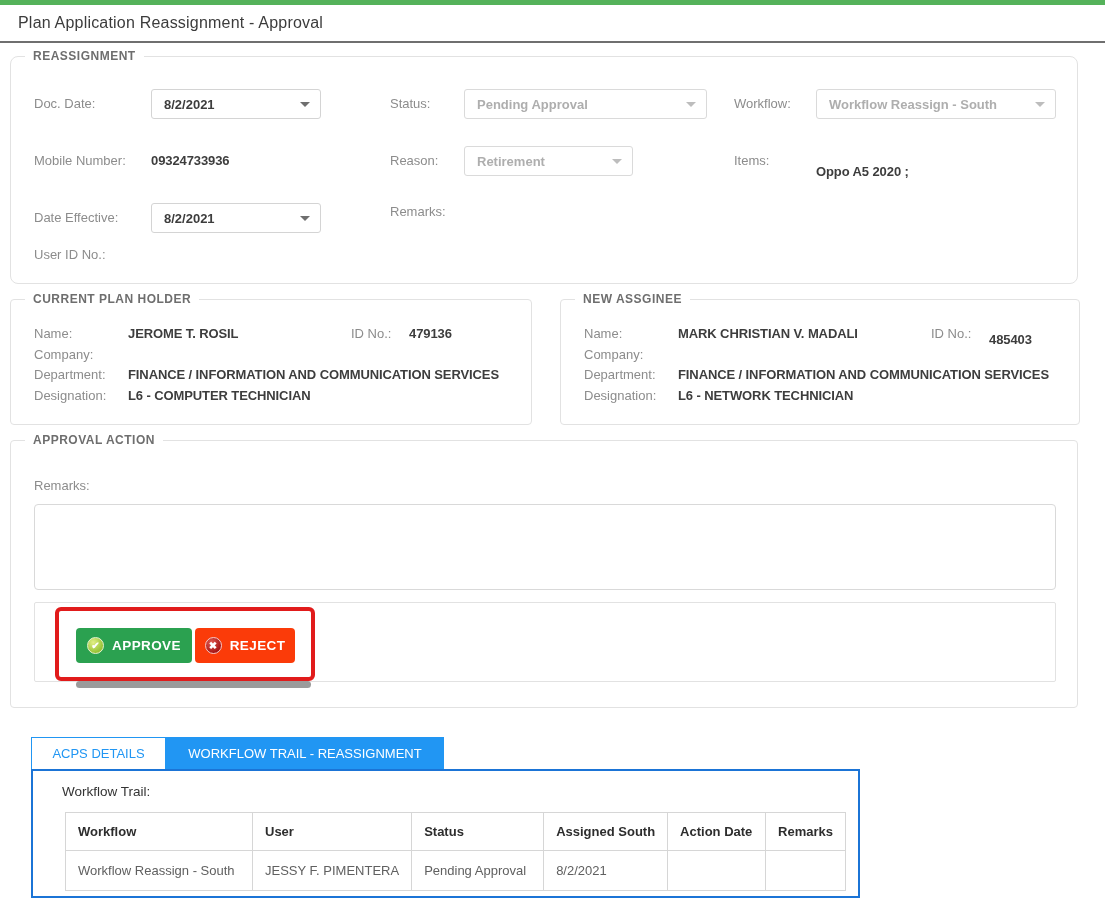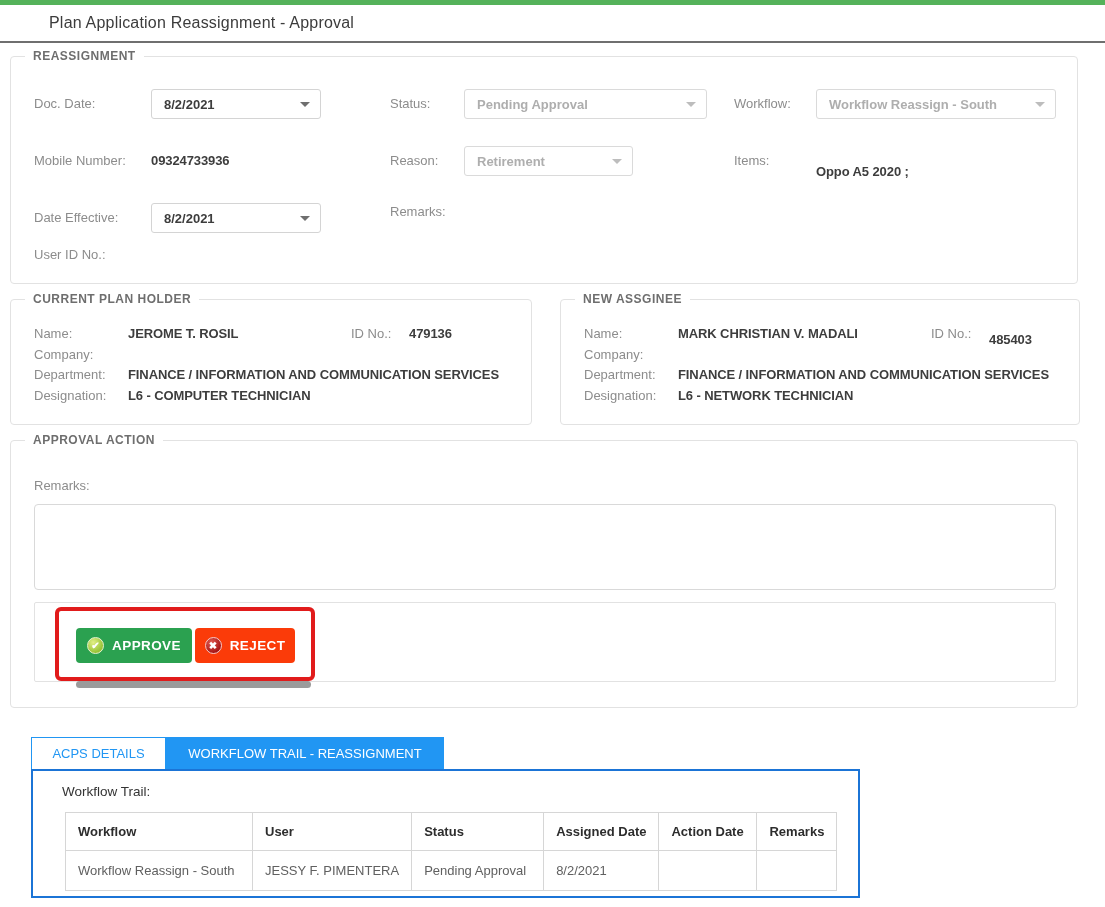--- a/index.html
+++ b/index.html
@@ -3,21 +3,21 @@
 <meta charset="utf-8">
 <style>
   * { margin:0; padding:0; box-sizing:border-box; }
   html,body { width:1105px; height:907px; background:#fff;
     font-family:"Liberation Sans","DejaVu Sans",sans-serif; }
   #page { position:relative; width:1105px; height:907px; overflow:hidden; background:#fff; }
 
   
   .green-bar { position:absolute; left:0; top:0; width:1105px; height:5px; background:#55b25a; }
   .title-bar { position:absolute; left:0; top:5px; width:1105px; height:38px;
-    border-bottom:2px solid #6f6f6f; display:flex; align-items:center;padding-left:31px; }
+    border-bottom:2px solid #6f6f6f; display:flex; align-items:center; }
   .title-bar h1 { font-size:16px; font-weight:400; color:#3c3c3c; padding-left:18px; letter-spacing:.2px; }
 
   
   .box { position:absolute; border:1px solid #e2e2e2; border-radius:4px; background:#fff; }
   .legend { position:absolute; top:-8px; left:14px; background:#fff; padding:0 8px;
     font-size:12px; font-weight:bold; color:#6e6e6e; letter-spacing:.5px; line-height:15px; }
 
   .lbl { position:absolute; font-size:13px; color:#8c8c8c; }
   .val { position:absolute; font-size:13px; font-weight:bold; color:#3d3d3d; letter-spacing:-.1px; }
 
@@ -67,21 +67,21 @@
 </head>
 <body>
 
 <div id="page">
 
   <div class="green-bar"></div>
   <div class="title-bar">
     <h1>Plan Application Reassignment - Approval</h1>
   </div>
 
-  <div class="box" style="left:10px; top:56px; width:1068px; height:228px;">
+  <div class="box" style="left:10px; top:56px; width:1068px; height:228px;border-radius:8px;">
     <span class="legend">REASSIGNMENT</span>
 
     <span class="lbl row30" style="left:23px; top:32px;">Doc. Date:</span>
     <div class="dd" style="left:140px; top:32px; width:170px;">
       <span>8/2/2021</span>
       <span class="caret"></span>
     </div>
     <span class="lbl row30" style="left:379px; top:32px;">Status:</span>
     <div class="dd disabled" style="left:453px; top:32px; width:243px;">
       <span>Pending Approval</span>
@@ -168,21 +168,21 @@
   </div>
 
   <div class="trail-wrap">
     <span class="trail-label">Workflow Trail:</span>
     <table class="trail">
       <thead>
         <tr>
           <th class="c0">Workflow</th>
           <th class="c1">User</th>
           <th class="c2">Status</th>
-          <th class="c3">Assigned Date</th>
+          <th class="c3">Assigned South</th>
           <th class="c4">Action Date</th>
           <th class="c5">Remarks</th>
         </tr>
       </thead>
       <tbody>
         <tr>
           <td>Workflow Reassign - South</td>
           <td>JESSY F. PIMENTERA</td>
           <td>Pending Approval</td>
           <td>8/2/2021</td>

